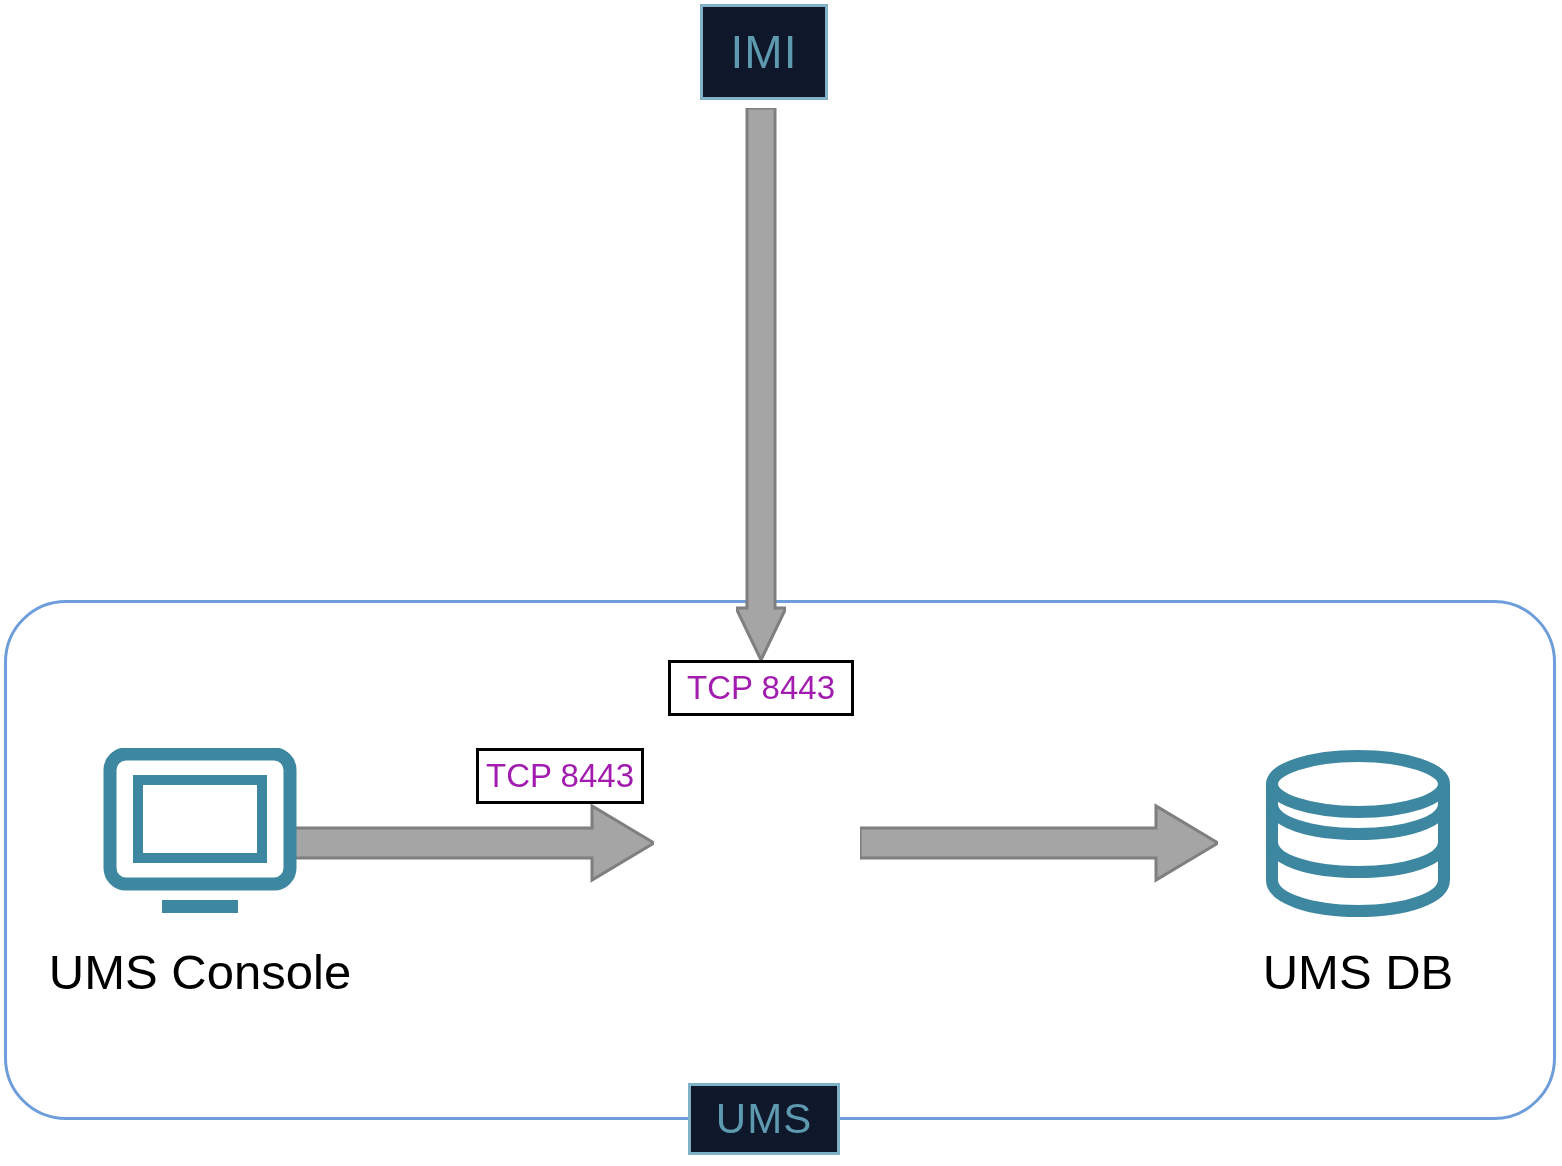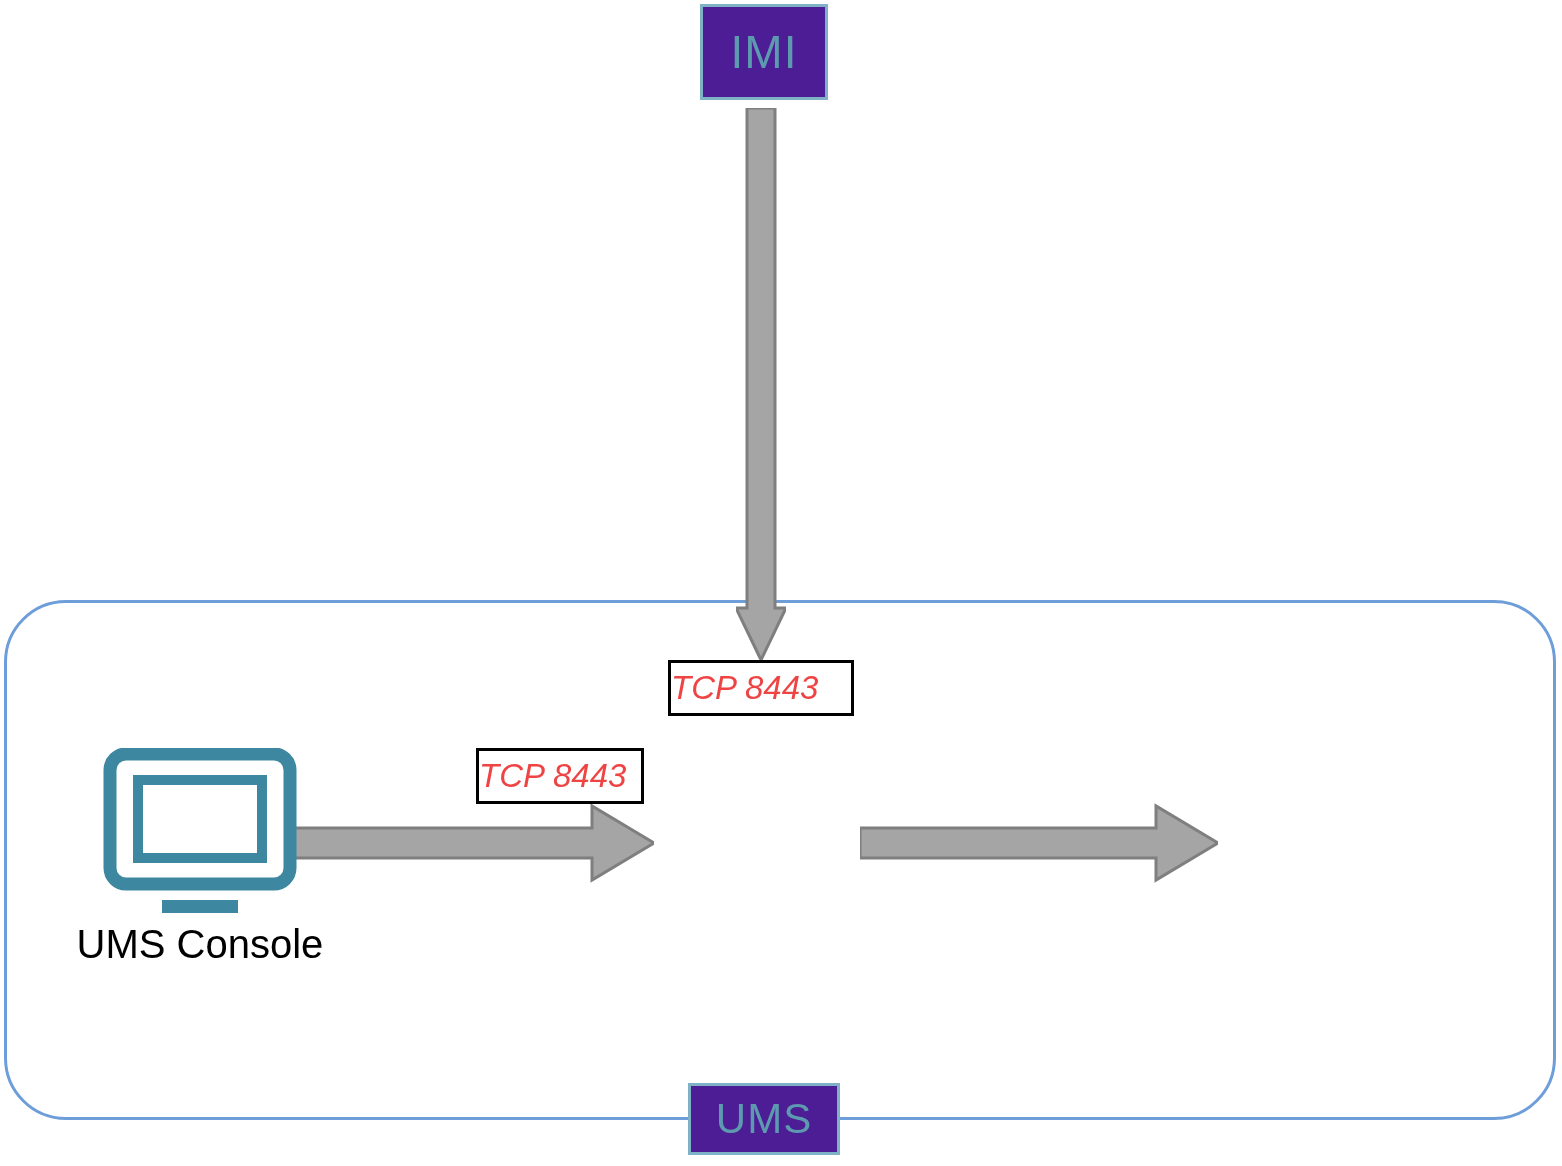--- a/index.html
+++ b/index.html
@@ -29,21 +29,21 @@
     border-radius: 62px;
     box-sizing: border-box;
     background: transparent;
   }
 
   
   .tag-box {
     position: absolute;
     box-sizing: border-box;
     border: 3px solid #7fb2c6;
-    background: #4c1d95;
+    background: #0f172a;
     display: flex;
     align-items: center;
     justify-content: center;
     color: #5d9ab0;
     letter-spacing: 1px;
   }
   .tag-box.imi {
     left: 700px;
     top: 4px;
     width: 128px;
@@ -59,24 +59,24 @@
   }
 
   
   .port-label {
     position: absolute;
     box-sizing: border-box;
     border: 3px solid #000000;
     background: #ffffff;
     display: flex;
     align-items: center;
-    color: #ef4444;
+    justify-content: center;
+    color: #a21caf;
     font-size: 33px;
     white-space: nowrap;
-    font-style: italic;
   }
   .port-label.p-top    { left: 668px;  top: 660px; width: 186px; height: 56px; }
   .port-label.p-left   { left: 476px;  top: 748px; width: 168px; height: 56px; }
   .port-label.p-right  { left: 978px;  top: 748px; width: 224px; height: 56px; }
 
   
   .arrow-v {
     position: absolute;
     left: 736px;
     top: 108px;
@@ -94,21 +94,22 @@
   .node {
     position: absolute;
     display: flex;
     flex-direction: column;
     align-items: center;
   }
   .node .icon-wrap {
     display: block;
   }
   .node-label {
-    font-size: 40px;
+    margin-top: 22px;
+    font-size: 49px;
     color: #000000;
     white-space: nowrap;
     text-align: right;
   }
   .node.console  { left: 60px;   top: 748px; width: 280px; }
   .node.server   { left: 638px;  top: 734px; width: 280px; }
   .node.database { left: 1218px; top: 748px; width: 280px; }
 </style>
 </head>
 <body>
@@ -147,18 +148,32 @@
       <svg width="200" height="170" viewBox="0 0 200 170">
         <rect x="10" y="6" width="180" height="130" rx="16" ry="16" fill="none" stroke="#3d87a0" stroke-width="13"></rect>
         <rect x="38" y="32" width="124" height="78" fill="none" stroke="#3d87a0" stroke-width="10"></rect>
         <rect x="62" y="152" width="76" height="13" fill="#3d87a0"></rect>
       </svg>
     </span>
     <span class="node-label">UMS Console</span>
   </div>
 
 
+  <div class="node database">
+    <span class="icon-wrap">
+      <svg width="200" height="170" viewBox="0 0 200 170">
+
+        <path d="M14,36 L14,132 C14,150 52,163 100,163 C148,163 186,150 186,132 L186,36" fill="none" stroke="#3d87a0" stroke-width="12"></path>
+
+        <ellipse cx="100" cy="36" rx="86" ry="28" fill="none" stroke="#3d87a0" stroke-width="12"></ellipse>
+
+        <path d="M14,56 C14,74 52,86 100,86 C148,86 186,74 186,56" fill="none" stroke="#3d87a0" stroke-width="12"></path>
+        <path d="M14,94 C14,112 52,124 100,124 C148,124 186,112 186,94" fill="none" stroke="#3d87a0" stroke-width="12"></path>
+      </svg>
+    </span>
+    <span class="node-label">UMS DB</span>
+  </div>
 
   <div class="tag-box ums">
     <span>UMS</span>
   </div>
 
 </div>
 
 </body></html>

